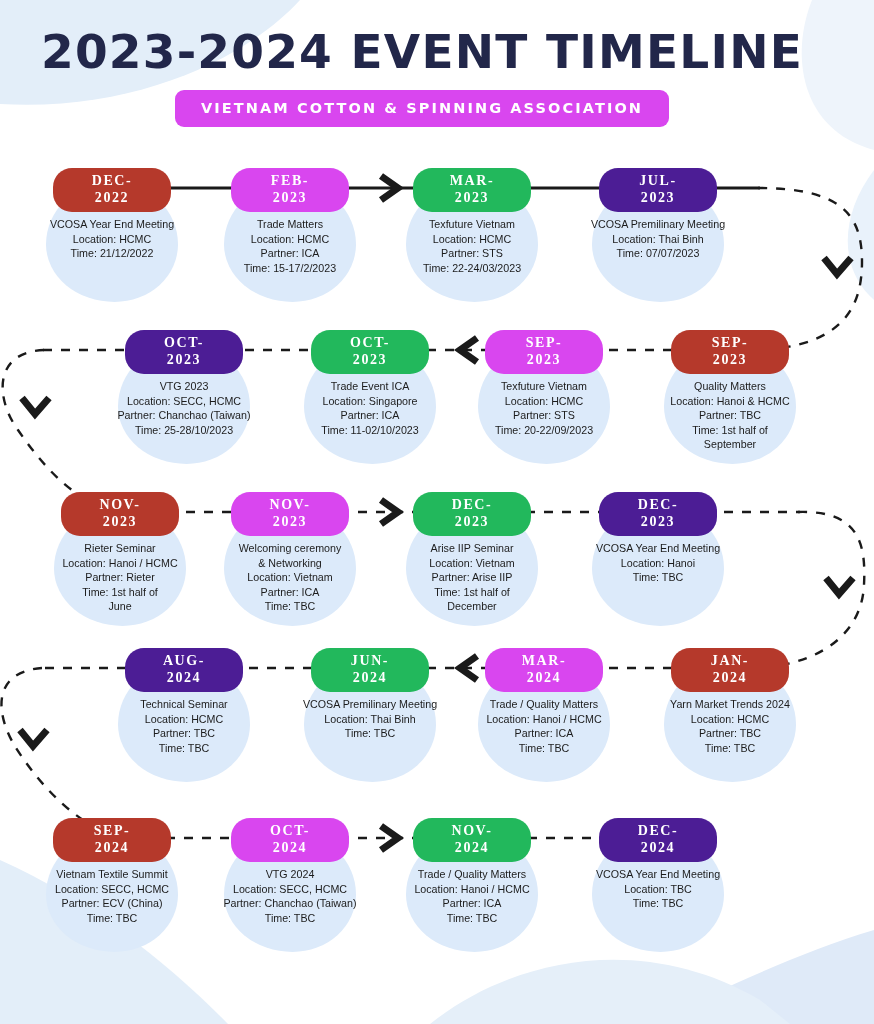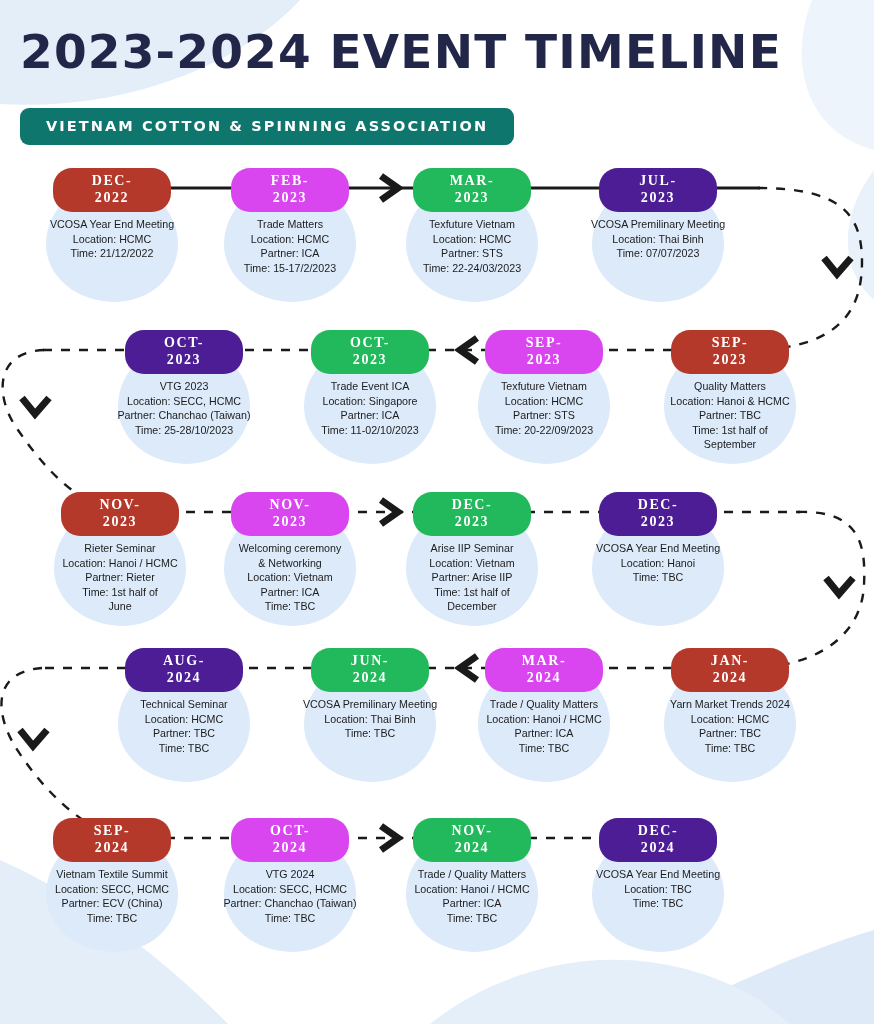--- a/index.html
+++ b/index.html
@@ -9,31 +9,31 @@
     font-family:"Liberation Sans", sans-serif;
     overflow:hidden;
     position:relative;
   }
   #stage{position:absolute;inset:0;width:874px;height:1024px;}
 
   
   .bg-layer{position:absolute;inset:0;z-index:0;pointer-events:none;}
 
   
-  .header{position:absolute;top:0;left:0;width:844px;z-index:5;padding-left:20px;}
+  .header{position:absolute;top:0;left:0;width:844px;z-index:5;text-align:center;}
   .title{
     margin:0;padding-top:27px;
     font-size:47px;line-height:1.05;
     font-weight:700;letter-spacing:1.2px;
     color:#22274a;
     font-family:"DejaVu Sans", sans-serif;
   }
   .subtitle-bar{
-    display:inline-block;margin-top:32px;
-    background:#0f766e;
+    display:inline-block;margin-top:14px;
+    background:#d946ef;
     border-radius:9px;
     padding:9px 26px 10px 26px;
   }
   .subtitle{
     font-size:14.5px;font-weight:700;letter-spacing:2.1px;
     color:#ffffff;
     font-family:"DejaVu Sans", sans-serif;
   }
 
   

